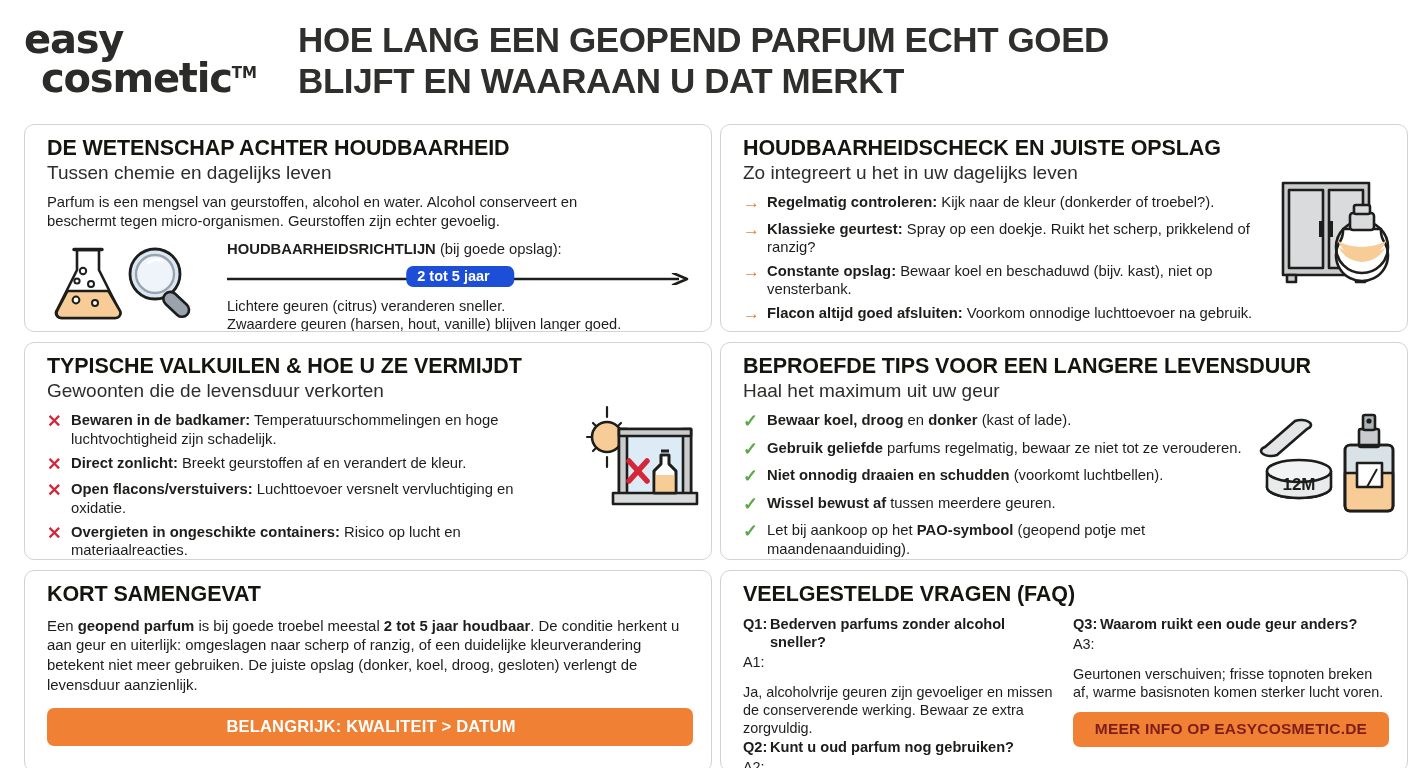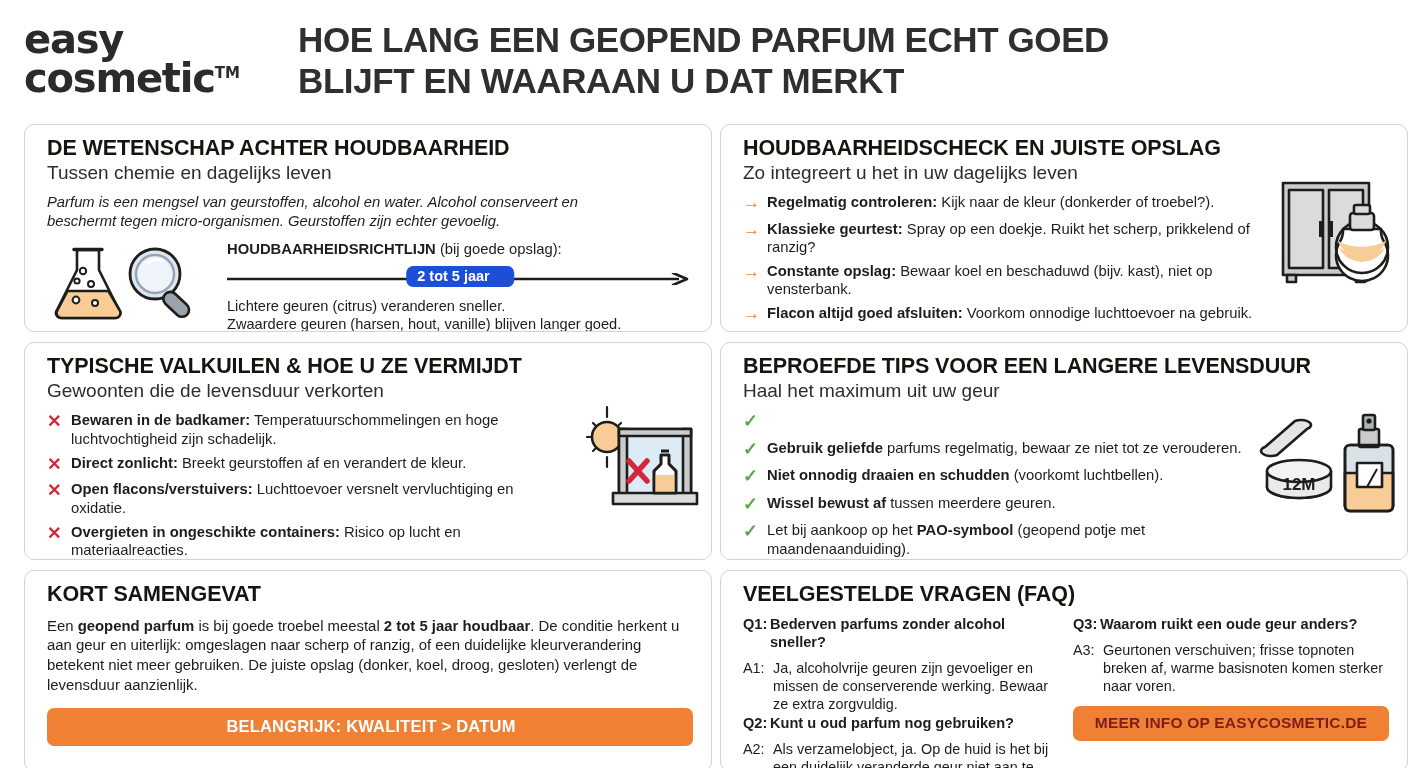--- a/index.html
+++ b/index.html
@@ -9,21 +9,21 @@
     font-family: "Liberation Sans", sans-serif;
     color: #1d1d1b;
     overflow: hidden;
   }
   .page { width: 1408px; height: 768px; position: relative; }
 
   
   .header { display: flex; align-items: flex-start; padding: 16px 24px 0 24px; height: 118px; }
   .logo { width: 258px; flex: 0 0 258px; padding-top: 4px; }
   .logo-line { font-weight: 700; font-size: 40px; line-height: 0.98; letter-spacing: -1.2px; color: #2b2b29; font-family: "DejaVu Sans", sans-serif; }
-  .logo-line2 { position: relative; display: inline-block; }
+  .logo-line2 { position: relative; display: inline-block; margin-left: 17px; }
   .logo-tm { font-size: 15px; vertical-align: super; letter-spacing: 0; font-weight: 700; }
   .headline { padding-left: 16px; padding-top: 4px; }
   .headline-text { font-weight: 700; font-size: 35px; line-height: 1.17; letter-spacing: -0.4px; color: #2f2f2d; text-transform: uppercase; }
 
   
   .grid {
     position: absolute; top: 118px; left: 0;
     width: 1408px; height: 650px;
     display: grid;
     grid-template-columns: 688px 688px;
@@ -37,21 +37,21 @@
     border-radius: 10px;
     padding: 12px 18px 10px 22px;
     position: relative;
     overflow: hidden;
   }
   .card-title {
     font-weight: 700; font-size: 21.5px; letter-spacing: -0.1px;
     text-transform: uppercase; color: #15150f; line-height: 1.1;
   }
   .card-sub { font-size: 19px; color: #2d2d2b; margin-top: 1px; line-height: 1.2; }
-  .body-text { font-size: 14.8px; line-height: 1.28; color: #1d1d1b; font-style: italic; }
+  .body-text { font-size: 14.8px; line-height: 1.28; color: #1d1d1b; }
 
   
   .c1-para { margin-top: 9px; max-width: 560px; }
   .c1-lower { display: flex; margin-top: 8px; gap: 8px; }
   .c1-icon { flex: 0 0 172px; padding-top: 4px; }
   .c1-right { flex: 1 1 auto; padding-top: 2px; }
   .guideline { font-size: 14.8px; line-height: 1.2; }
   .guideline b { font-weight: 700; }
   .timeline { position: relative; height: 30px; margin-top: 5px; margin-bottom: 3px; }
   .timeline svg { position: absolute; left: 0; top: 9px; }
@@ -85,21 +85,21 @@
     padding: 9px 0 10px 2px;
   }
 
   
   .faq-cols { display: flex; gap: 14px; margin-top: 8px; }
   .faq-col { flex: 1 1 50%; }
   .faq-q { display: flex; margin-top: 7px; }
   .faq-q:first-child { margin-top: 0; }
   .faq-lbl { flex: 0 0 27px; font-weight: 700; font-size: 14.6px; line-height: 1.25; }
   .faq-qt { font-weight: 700; font-size: 14.6px; line-height: 1.25; }
-  .faq-a { display: flex; margin-top: 8px; }
+  .faq-a { display: flex; margin-top: 2px; flex-direction: column; }
   .faq-albl { flex: 0 0 30px; font-size: 14.4px; line-height: 1.26; }
   .faq-at { font-size: 14.4px; line-height: 1.26; }
   .faq-banner {
     margin-top: 11px; background: #ef8034; color: #7f1d1d; border-radius: 7px;
     text-align: center; font-weight: 700; font-size: 15.5px; letter-spacing: 0.2px;
     padding: 8px 0 9px 0;
   }
 </style>
 </head>
 <body>
@@ -259,20 +259,21 @@
         </svg>
       </div>
     </div>
 
     <div class="card">
       <div class="card-title">BEPROEFDE TIPS VOOR EEN LANGERE LEVENSDUUR</div>
       <div class="card-sub">Haal het maximum uit uw geur</div>
       <div class="blist" style="max-width:548px">
         <div class="brow">
           <span class="bmark check">✓</span>
+          <span class="btext"><b>Bewaar koel, droog</b><span> en </span><b>donker</b><span> (kast of lade).</span></span>
         </div>
         <div class="brow">
           <span class="bmark check">✓</span>
           <span class="btext"><b>Gebruik geliefde</b><span> parfums regelmatig, bewaar ze niet tot ze verouderen.</span></span>
         </div>
         <div class="brow">
           <span class="bmark check">✓</span>
           <span class="btext"><b>Niet onnodig draaien en schudden</b><span> (voorkomt luchtbellen).</span></span>
         </div>
         <div class="brow">
@@ -339,21 +340,21 @@
           </div>
         </div>
         <div class="faq-col">
           <div>
             <div class="faq-q">
                 <span class="faq-lbl">Q3:</span>
                 <span class="faq-qt">Waarom ruikt een oude geur anders?</span>
               </div>
             <div class="faq-a">
                 <span class="faq-albl">A3:</span>
-                <span class="faq-at">Geurtonen verschuiven; frisse topnoten breken af, warme basisnoten komen sterker naar voren.</span>
+                <span class="faq-at">Geurtonen verschuiven; frisse topnoten breken af, warme basisnoten komen sterker lucht voren.</span>
               </div>
           </div>
           <div class="faq-banner">MEER INFO OP EASYCOSMETIC.DE</div>
         </div>
       </div>
     </div>
 
   </div>
 </div>
 

